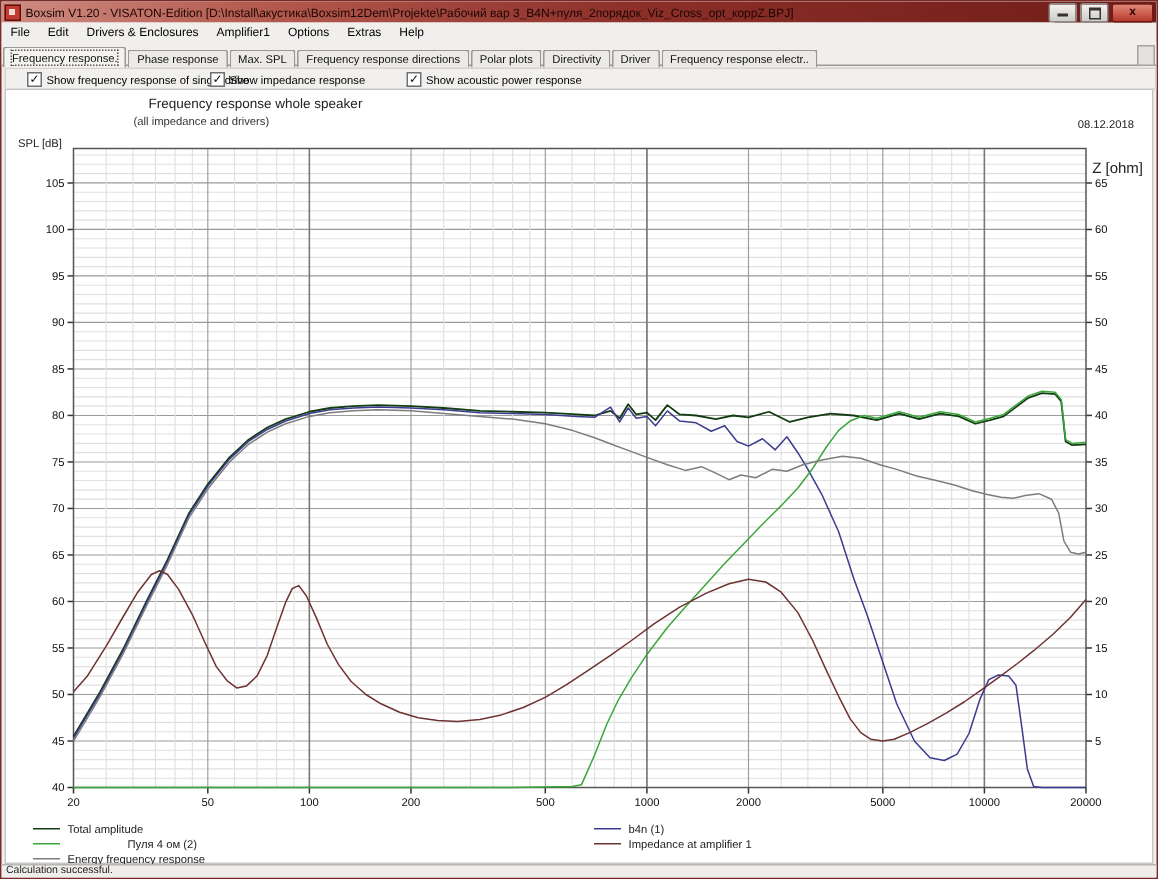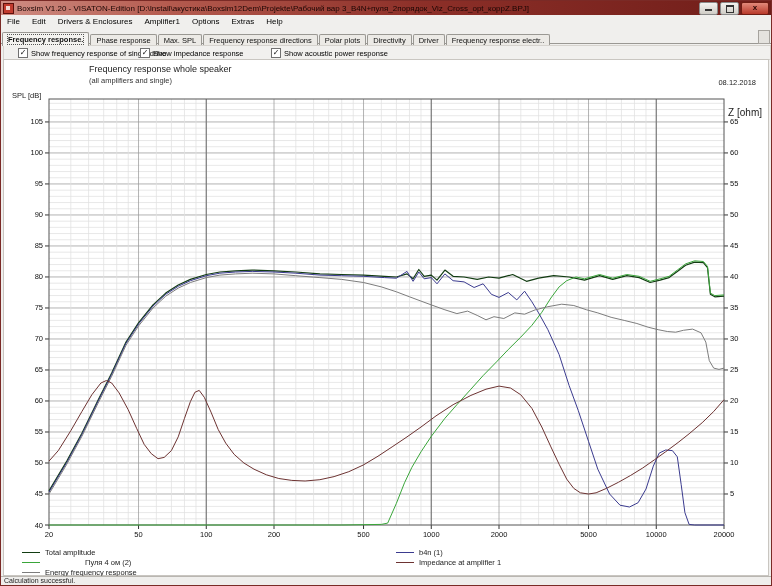--- a/index.html
+++ b/index.html
@@ -19,28 +19,28 @@
   .maxglyph{display:block;margin:2px auto 0 auto;width:6px;height:5px;border:1px solid #333;border-top:2px solid #333;}
   
   .menubar{position:absolute;left:0;top:14px;width:702px;height:13px;background:#f0efed;border-bottom:1px solid #e2e0dc;display:flex;align-items:center;}
   .menuitem{font-size:8px;color:#000;padding:1px 6px;cursor:default;}
   
   .tabrow{position:absolute;left:0;top:27px;width:770px;height:16px;background:#f0efed;}
   .tabrow .strip{position:absolute;left:0;bottom:0;width:770px;border-bottom:1px solid #9a9893;}
   .tab{position:relative;display:inline-block;margin-left:1px;margin-top:2px;padding:1px 5px 2px 5px;font-size:7.5px;color:#111;
     background:#eceae6;border:1px solid #9a9893;border-bottom:none;border-radius:2px 2px 0 0;top:1px;}
   .tab.active{background:#f4f3f0;padding-top:2px;top:0;z-index:2;}
-  .tab.active .tlabel{outline:1px dotted #555;font-weight:bold;}
+  .tab.active .tlabel{outline:1px dotted #555;}
   
   .cbrow{position:absolute;left:2px;top:44px;width:766px;height:13px;background:#f1f0ee;border:1px solid #d6d3ce;}
   .cbitem{position:absolute;top:2px;display:flex;align-items:center;font-size:7.5px;color:#000;}
   .cbbox{width:8px;height:8px;border:1px solid #707070;background:#fff;margin-right:3px;font-size:8px;line-height:8px;text-align:center;color:#111;flex:0 0 auto;}
   
   .chartpanel{position:absolute;left:2px;top:58px;width:766px;height:517px;background:#fff;border:1px solid #c9c6c1;box-sizing:border-box;}
-  .ctitle{position:absolute;left:85px;top:4px;font-size:9px;color:#222;}
+  .ctitle{position:absolute;left:95px;top:4px;font-size:9px;color:#222;}
   .csub{position:absolute;left:85px;top:16px;font-size:7.5px;color:#333;}
   .cdate{position:absolute;right:12px;top:18px;font-size:7.5px;color:#222;}
   .yl{position:absolute;left:8px;top:31px;font-size:7.5px;color:#222;text-align:right;}
   .yr{position:absolute;right:6px;top:47px;font-size:10px;color:#222;}
   .legend-line{position:absolute;width:18px;height:1px;}
   .legend-text{position:absolute;font-size:7.5px;color:#222;white-space:nowrap;}
   
   .statusbar{position:absolute;left:0;top:575px;width:770px;height:9px;background:#efeeec;border-top:1px solid #b9b6b1;}
   .statusbar .txt{position:absolute;left:3px;top:0px;font-size:7px;color:#222;}
   .edgebtn{position:absolute;width:10px;height:12px;background:#e4e2de;border:1px solid #a6a39e;}
@@ -93,21 +93,21 @@
         <span>Show impedance response</span>
       </span>
       <span class="cbitem" style="left: 267px;">
         <span class="cbbox">✓</span>
         <span>Show acoustic power response</span>
       </span>
     </div>
 
   <div class="chartpanel" id="chartpanel">
     <div class="ctitle">Frequency response whole speaker</div>
-    <div class="csub">(all amplifiers and single)</div>
+    <div class="csub">(all impedance and drivers)</div>
     <div class="cdate">08.12.2018</div>
     <div class="yl">SPL [dB]</div>
     <div class="yr">Z [ohm]</div>
     <svg id="plot" width="766" height="480" style="position:absolute;left:0;top:0;">
         <line x1="45" y1="458.7991266375546" x2="720" y2="458.7991266375546" stroke="#e0e0e0" stroke-width="0.75"></line>
         <line x1="45" y1="452.5982532751092" x2="720" y2="452.5982532751092" stroke="#e0e0e0" stroke-width="0.75"></line>
         <line x1="45" y1="446.3973799126638" x2="720" y2="446.3973799126638" stroke="#e0e0e0" stroke-width="0.75"></line>
         <line x1="45" y1="440.1965065502183" x2="720" y2="440.1965065502183" stroke="#e0e0e0" stroke-width="0.75"></line>
         <line x1="45" y1="433.9956331877729" x2="720" y2="433.9956331877729" stroke="#9a9a9a" stroke-width="0.75"></line>
         <line x1="45" y1="427.7947598253275" x2="720" y2="427.7947598253275" stroke="#e0e0e0" stroke-width="0.75"></line>

